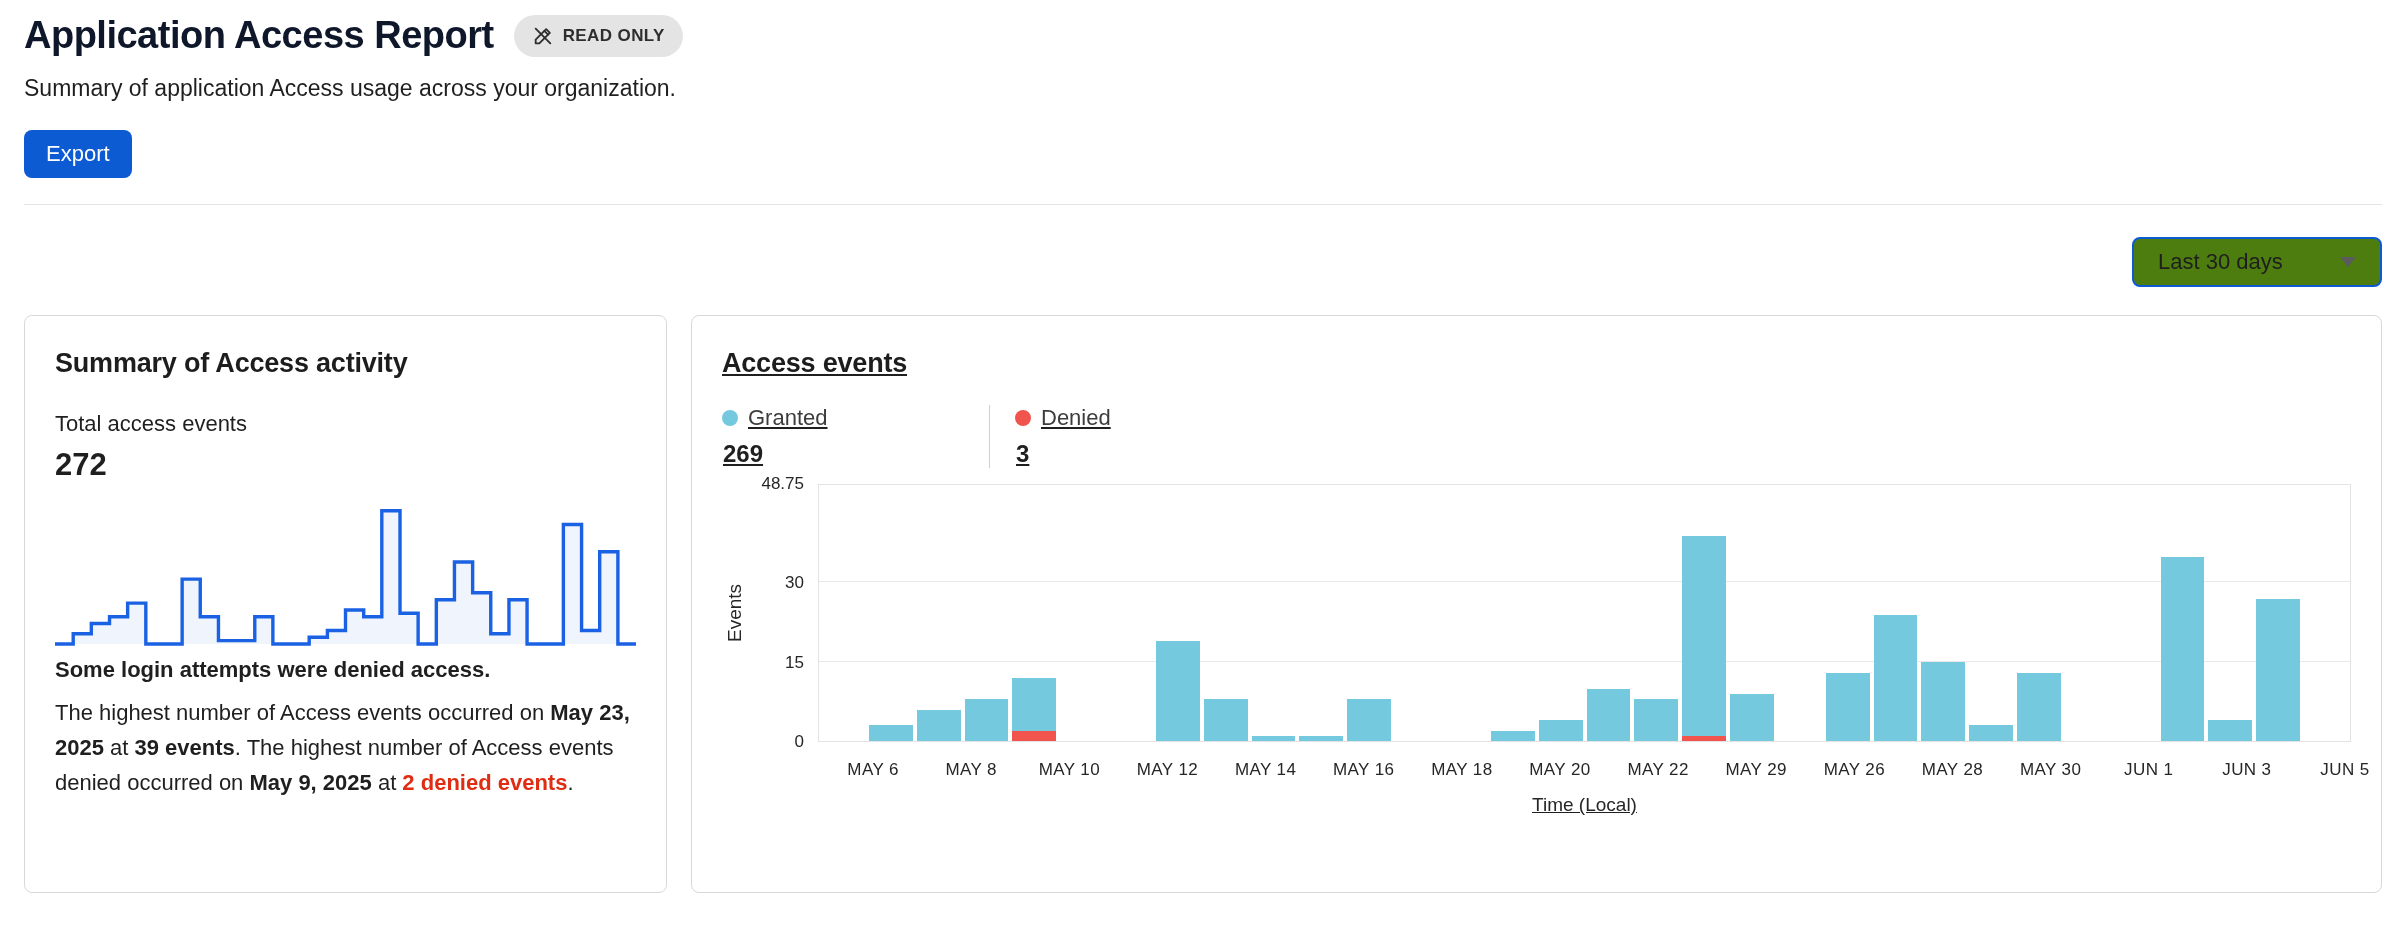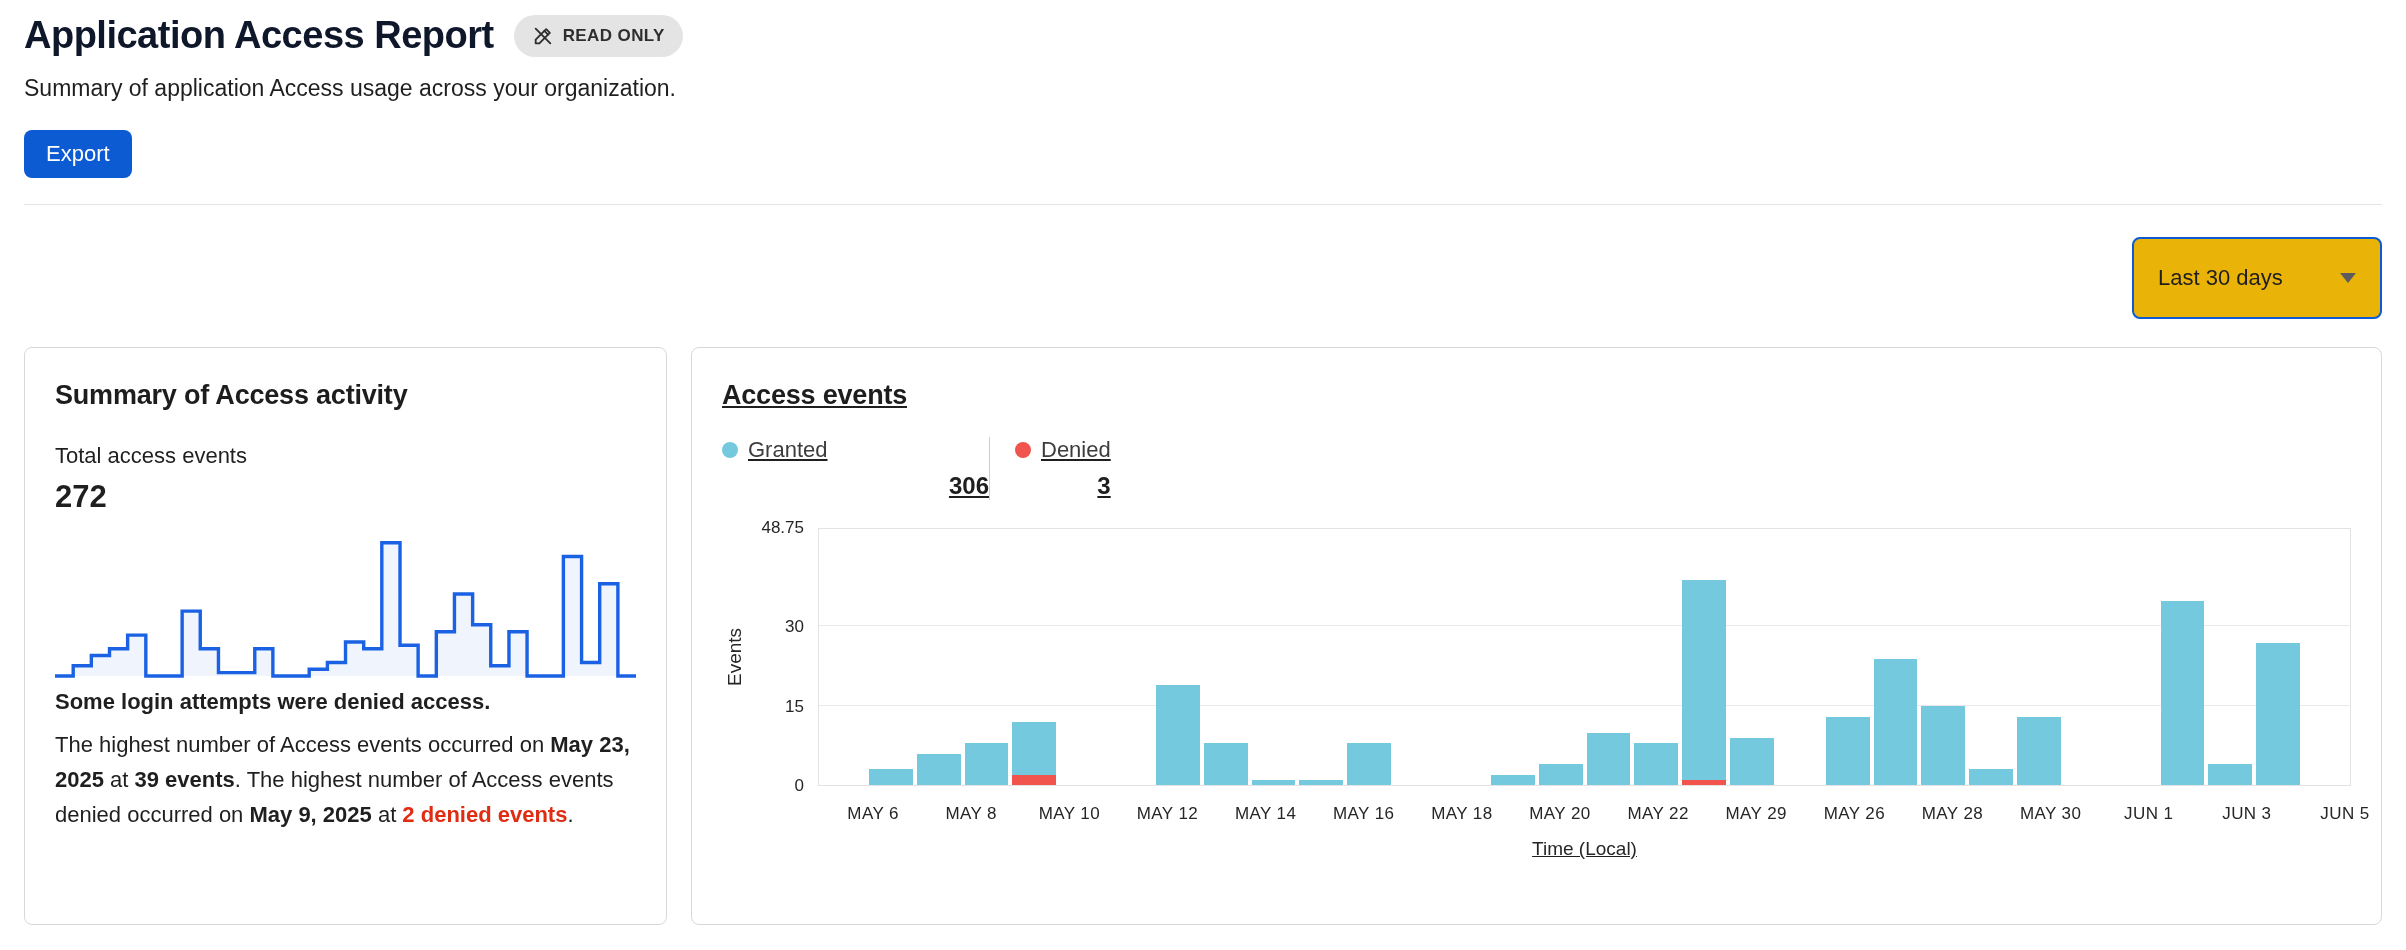--- a/index.html
+++ b/index.html
@@ -15,23 +15,23 @@
   .badge .badge-text { font-size: 17px; font-weight: 700; letter-spacing: 0.4px; }
   .badge svg { width: 22px; height: 22px; }
   .subtitle { font-size: 23px; margin-top: 18px; color: #1f1f1f; }
   .export-btn { margin-top: 28px; display: inline-block; border: none; cursor: pointer;
     color: #fff; font-size: 22px; font-family: "Liberation Sans", sans-serif;
     padding: 11px 22px; border-radius: 8px; }
   .divider { border: none; border-top: 1px solid #e4e4e4; margin-top: 26px; }
 
   
   .filter-row { display: flex; justify-content: flex-end; margin-top: 32px; }
-  .select { width: 250px; height: 82px; border: 2px solid #0d5bd3; border-radius: 8px;
+  .select { width: 250px; height: 50px; border: 2px solid #0d5bd3; border-radius: 8px;
     display: flex; align-items: center; justify-content: space-between;
-    padding: 0 24px; cursor: pointer; background: #eab308; }
+    padding: 0 24px; cursor: pointer; background: #4d7c0f; }
   .select .select-value { font-size: 22px; color: #1f1f1f; }
   .caret { width: 0; height: 0; border-left: 8px solid transparent;
     border-right: 8px solid transparent; border-top: 10px solid #5c5c5c; }
 
   
   .cards { display: flex; gap: 24px; margin-top: 28px; }
   .card { background: #fff; border: 1px solid #d8d8d8; border-radius: 8px;
     padding: 30px 30px; height: 578px; }
   .card h2 { font-size: 27px; font-weight: 700; letter-spacing: -0.2px; color: #1d1d1d; }
   .summary-card { width: 643px; flex: none; }
@@ -42,21 +42,21 @@
   .metric-label { font-size: 22px; margin-bottom: 10px; }
   .metric-value { font-size: 31px; font-weight: 700; }
   .sparkline { display: block; width: 100%; height: 150px; margin: 16px 0 6px 0; }
   .alert-text { font-size: 22px; font-weight: 700; margin: 8px 0 12px 0; }
   .detail-text { font-size: 22px; line-height: 35px; }
   .detail-text .b { font-weight: 700; }
   .detail-text .r { color: #df2c12; font-weight: 700; }
 
   
   .chart-card h2 { margin: 2px 0 26px 0; }
-  .legend { display: flex; align-items: stretch; margin-bottom: 28px; text-align: right; }
+  .legend { display: flex; align-items: stretch; margin-bottom: 16px; }
   .legend-item { display: flex; flex-direction: column; justify-content: flex-start; }
   .legend-item.first { width: 267px; }
   .legend-item.second { padding-left: 25px; }
   .legend-top { display: flex; align-items: center; gap: 10px; }
   .legend-dot { width: 16px; height: 16px; border-radius: 50%; }
   .legend-label { font-size: 22px; color: #3c3c3c; }
   .legend-value { font-size: 24px; font-weight: 700; margin-top: 9px; margin-left: 1px; }
   .legend-sep { width: 1px; background: #cfcfcf; }
 
   .chart-area { display: flex; }
@@ -124,21 +124,21 @@
 
     <section class="card chart-card">
       <h2>Access events</h2>
 
       <div class="legend">
         <div class="legend-item first">
           <div class="legend-top">
             <span class="legend-dot" id="dot-granted" style="background: rgb(116, 201, 223);"></span>
             <span class="legend-label">Granted</span>
           </div>
-          <div class="legend-value">306</div>
+          <div class="legend-value">269</div>
         </div>
         <div class="legend-sep"></div>
         <div class="legend-item second">
           <div class="legend-top">
             <span class="legend-dot" id="dot-denied" style="background: rgb(240, 84, 76);"></span>
             <span class="legend-label">Denied</span>
           </div>
           <div class="legend-value">3</div>
         </div>
       </div>

